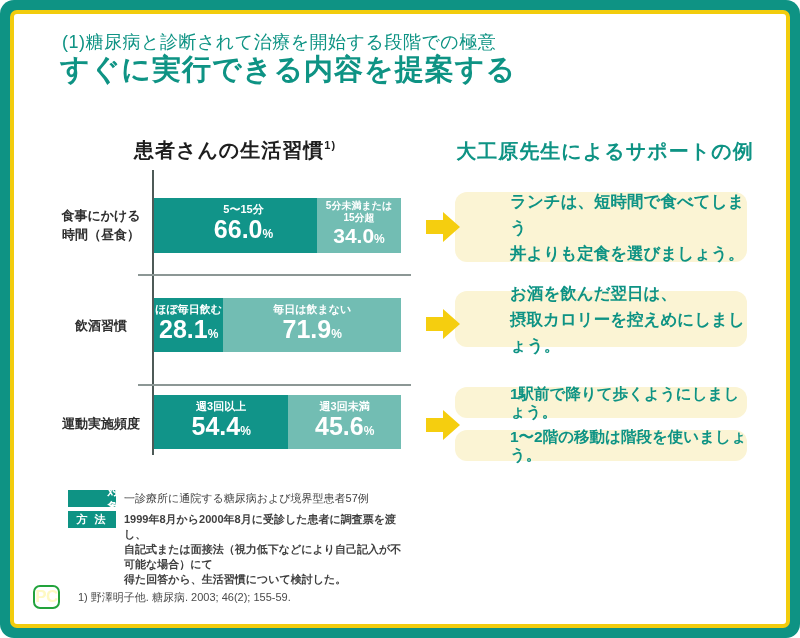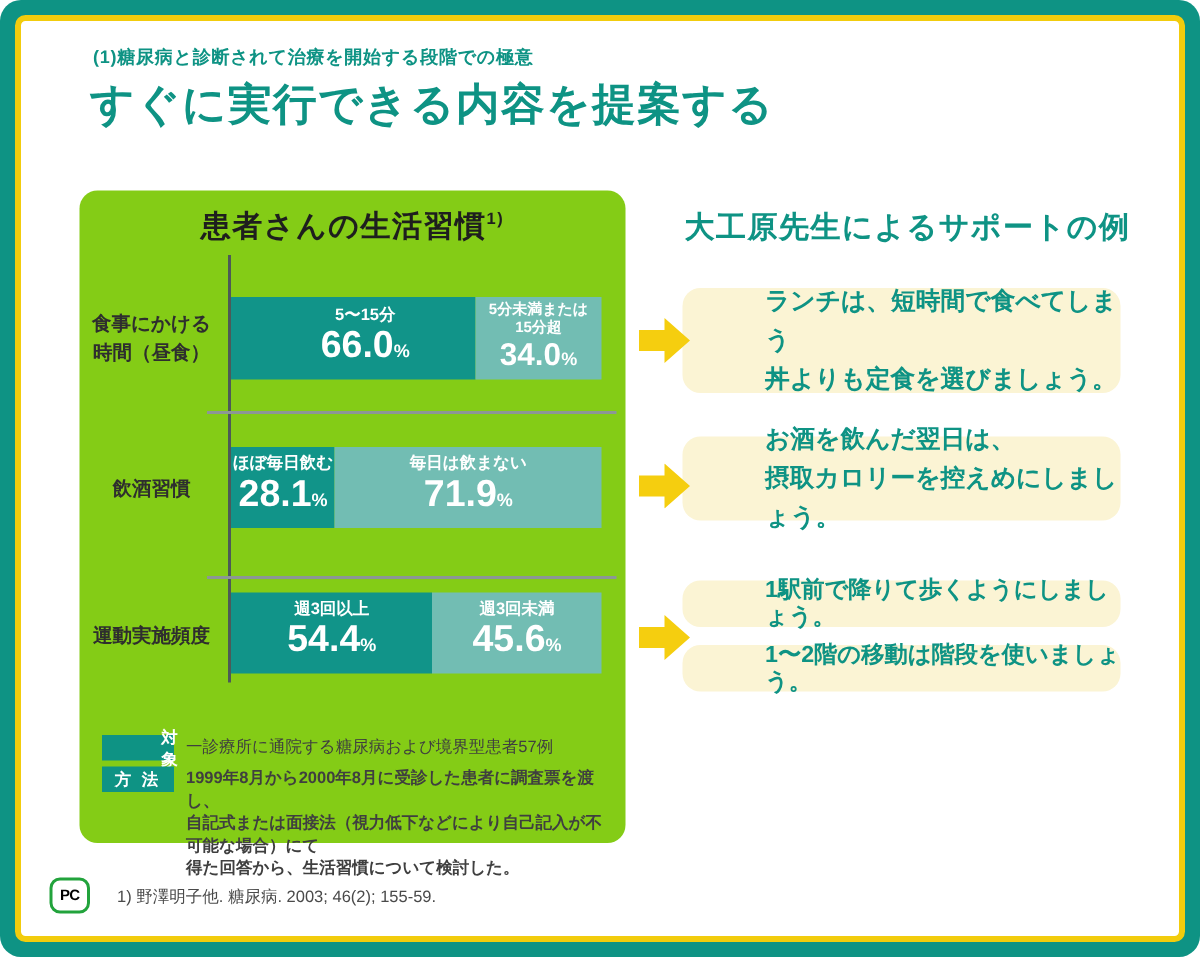--- a/index.html
+++ b/index.html
@@ -2,25 +2,25 @@
 <html><head>
 <meta charset="utf-8">
 <style>
   html,body{margin:0;padding:0;background:#fff;}
   *{box-sizing:border-box;font-family:"Liberation Sans","DejaVu Sans",sans-serif;}
   .page{position:relative;width:800px;height:638px;background:#0E9384;border-radius:14px;overflow:hidden;}
   .inner{position:absolute;left:10px;top:10px;right:10px;bottom:10px;background:#fff;border:4px solid #F2CC0D;border-radius:7px;}
   .abs{position:absolute;}
 
   
-  .subtitle{left:62px;top:30px;font-size:12px;font-weight:bold;color:#0E9384;letter-spacing:.5px;}
+  .subtitle{left:62px;top:30px;font-size:18px;font-weight:normal;color:#0E9384;letter-spacing:.5px;}
   .title{left:60px;top:50px;font-size:29px;font-weight:bold;color:#0E9384;letter-spacing:1px;}
 
   
-  .panel{left:53px;top:127px;width:364px;height:435px;background:#84cc16;border-radius:12px;}
+  .panel{left:53px;top:127px;width:364px;height:435px;background:#ffffff;border-radius:12px;}
   .panel-title{left:0;top:10px;width:100%;text-align:center;font-size:20px;font-weight:bold;color:#1e1e1e;letter-spacing:1px;}
   .panel-title sup{font-size:11px;font-weight:bold;}
   .axis{left:99px;top:43px;width:2px;height:285px;background:#4D5A57;}
   .row-label{left:0;width:96px;text-align:center;font-size:13px;font-weight:bold;color:#2e2e2e;line-height:19px;white-space:pre-line;}
   .bar{left:101px;width:247px;display:flex;}
   .seg{display:flex;flex-direction:column;align-items:center;justify-content:center;color:#fff;overflow:hidden;}
   .seg-dark{background:#119489;}
   .seg-light{background:#72BDB3;}
   .slabel{font-size:11px;font-weight:bold;text-align:center;line-height:13px;white-space:pre-line;}
   .slabel.small{font-size:10px;line-height:12px;}
@@ -33,21 +33,21 @@
   .note-text{font-size:11px;color:#3f3f3f;line-height:15px;white-space:pre-line;}
 
   
   .support-heading{left:440px;top:138px;width:330px;text-align:center;font-size:20px;font-weight:bold;color:#0E9384;letter-spacing:1px;}
   .tip{left:455px;width:292px;background:#FBF4D4;border-radius:12px;display:flex;align-items:center;color:#0E9384;font-weight:bold;padding-left:42px;}
   .tip .txt{padding-left:13px;font-size:16.5px;line-height:26px;white-space:pre-line;}
   .tip.single .txt{font-size:15.5px;line-height:18px;}
   .arrow{width:34px;height:30px;}
 
   
-  .logo{left:33px;top:585px;width:27px;height:24px;border:2.5px solid #22A33C;border-radius:7px;display:flex;align-items:center;justify-content:center;color:#000000;font-size:10px;font-weight:800;letter-spacing:-.5px;}
+  .logo{left:33px;top:585px;width:27px;height:24px;border:2.5px solid #22A33C;border-radius:7px;display:flex;align-items:center;justify-content:center;color:#fef9c3;font-size:17px;font-weight:800;letter-spacing:-.5px;}
   .reference{left:78px;top:590px;font-size:11px;color:#4a4a4a;}
 </style>
 </head>
 <body>
 
 <div class="page">
   <div class="inner"></div>
 
   <div class="abs subtitle">(1)糖尿病と診断されて治療を開始する段階での極意</div>
   <div class="abs title">すぐに実行できる内容を提案する</div>

